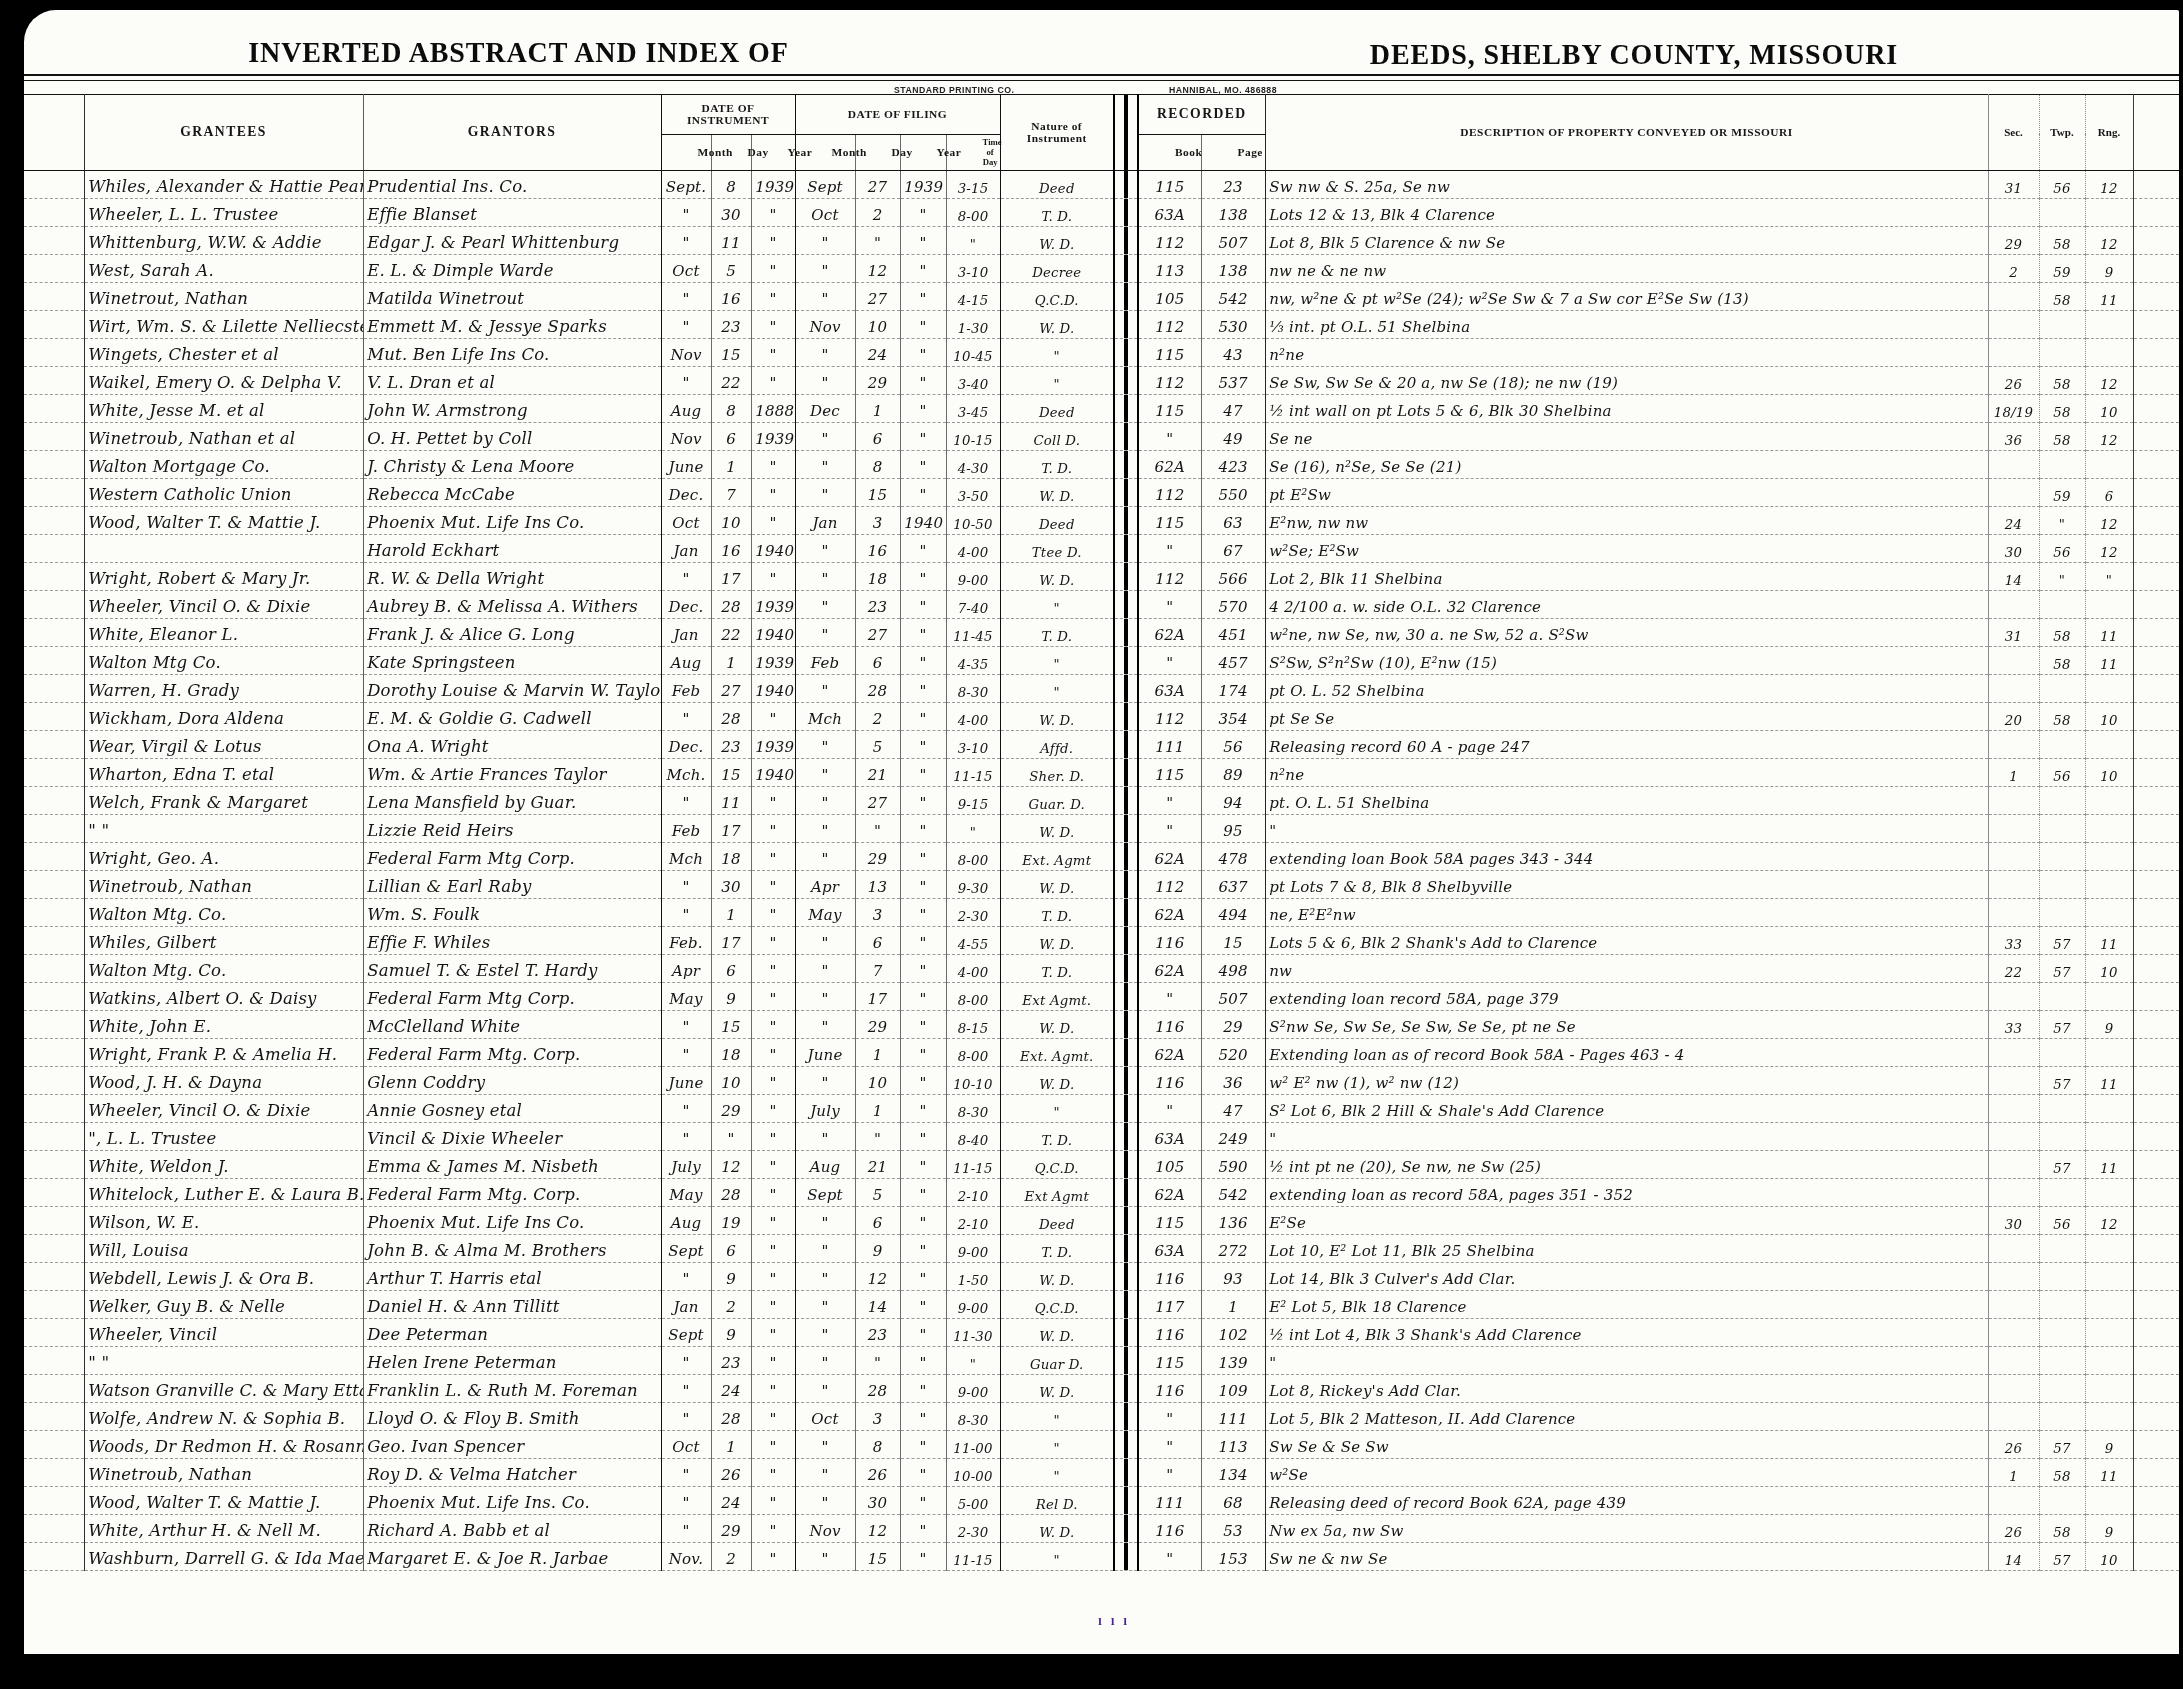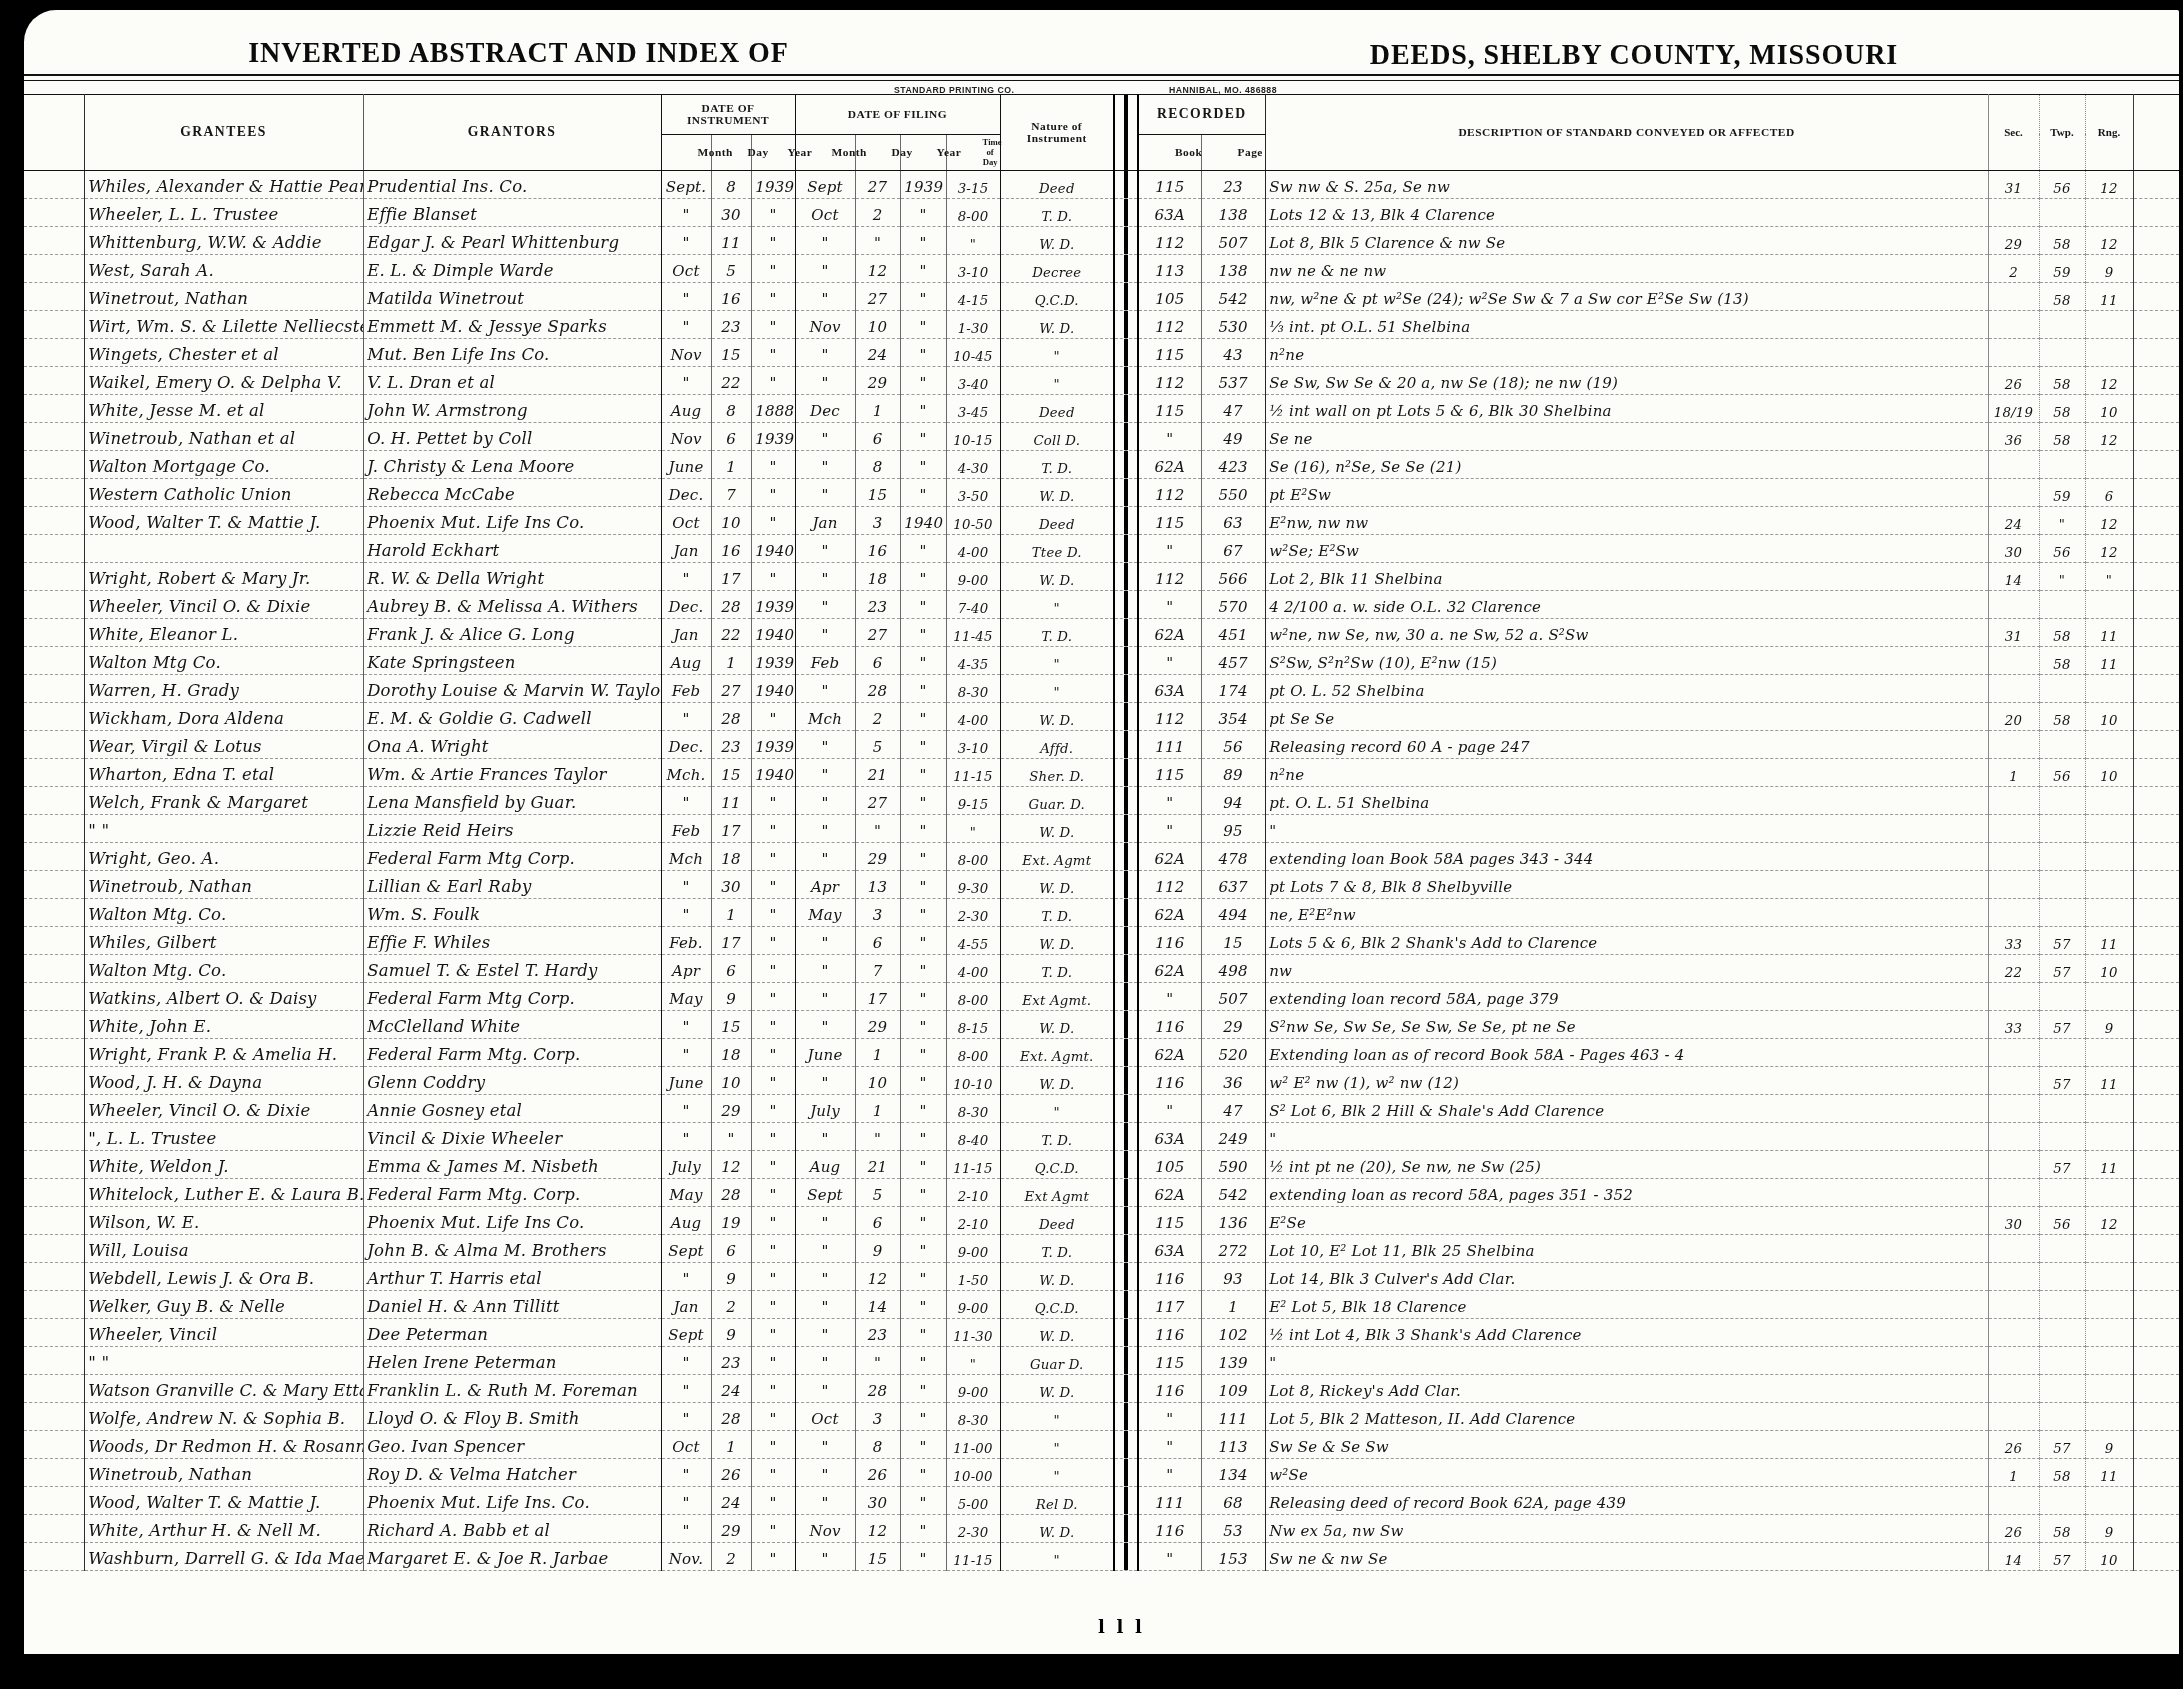--- a/index.html
+++ b/index.html
@@ -69,21 +69,21 @@
     border-right:2.3px solid #000;
     background:linear-gradient(90deg,transparent 0 42%,#000 42% 58%,transparent 58%);
   }
   .c-book {border-right:0.5px solid #6a6a6a;}
   .c-page {border-right:0.9px solid #262626;}
   .c-desc {border-right:0.5px solid #8a8a8a;}
   .c-sec,.c-twp {border-right:0.5px dotted #8a8a8a;}
   .c-rng {border-right:0.9px solid #3a3a3a;}
   .stray{
     position:absolute;left:1074px;top:1606px;font-family:"DejaVu Serif",serif;
-    font-size:18px;font-weight:bold;color:#000000;letter-spacing:2.7px;
+    font-size:10px;font-weight:bold;color:#4c1d95;letter-spacing:2.7px;
   }
 </style>
 </head>
 <body>
 
 <div class="paper">
   <div class="title title-left">INVERTED ABSTRACT AND INDEX OF</div>
   <div class="title title-right">DEEDS, SHELBY COUNTY, MISSOURI</div>
 
   <div class="rule rule-a"></div>
@@ -117,21 +117,21 @@
     <thead>
       <tr class="grp">
         <th class="c-margin" rowspan="2"></th>
         <th class="c-grantees big" rowspan="2">GRANTEES</th>
         <th class="c-grantors big" rowspan="2">GRANTORS</th>
         <th class="c-iyr med" colspan="3">DATE OF INSTRUMENT</th>
         <th class="c-time med" colspan="4">DATE OF FILING</th>
         <th class="c-nature med" rowspan="2" style="white-space:normal;width:114px;">Nature of Instrument</th>
         <th class="c-gutter" rowspan="2"></th>
         <th class="c-page big" colspan="2">RECORDED</th>
-        <th class="c-desc med" rowspan="2">DESCRIPTION OF STANDARD CONVEYED OR AFFECTED</th>
+        <th class="c-desc med" rowspan="2">DESCRIPTION OF PROPERTY CONVEYED OR MISSOURI</th>
         <th class="c-sec sml" rowspan="2">Sec.</th>
         <th class="c-twp sml" rowspan="2">Twp.</th>
         <th class="c-rng sml" rowspan="2">Rng.</th>
         <th rowspan="2"></th>
       </tr>
       <tr class="sub">
         <th class="c-imo med">Month</th>
         <th class="c-iday med">Day</th>
         <th class="c-iyr med">Year</th>
         <th class="c-fmo med">Month</th>

